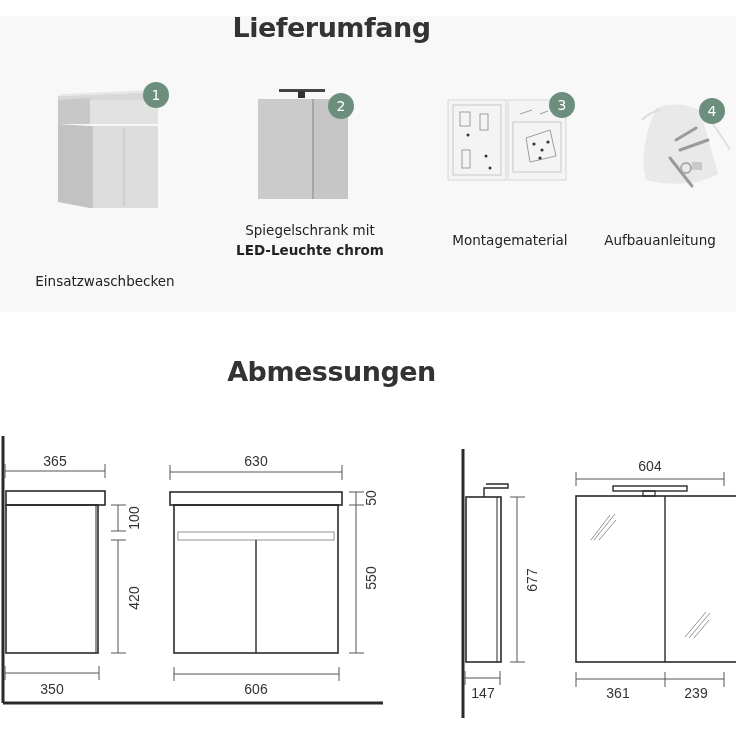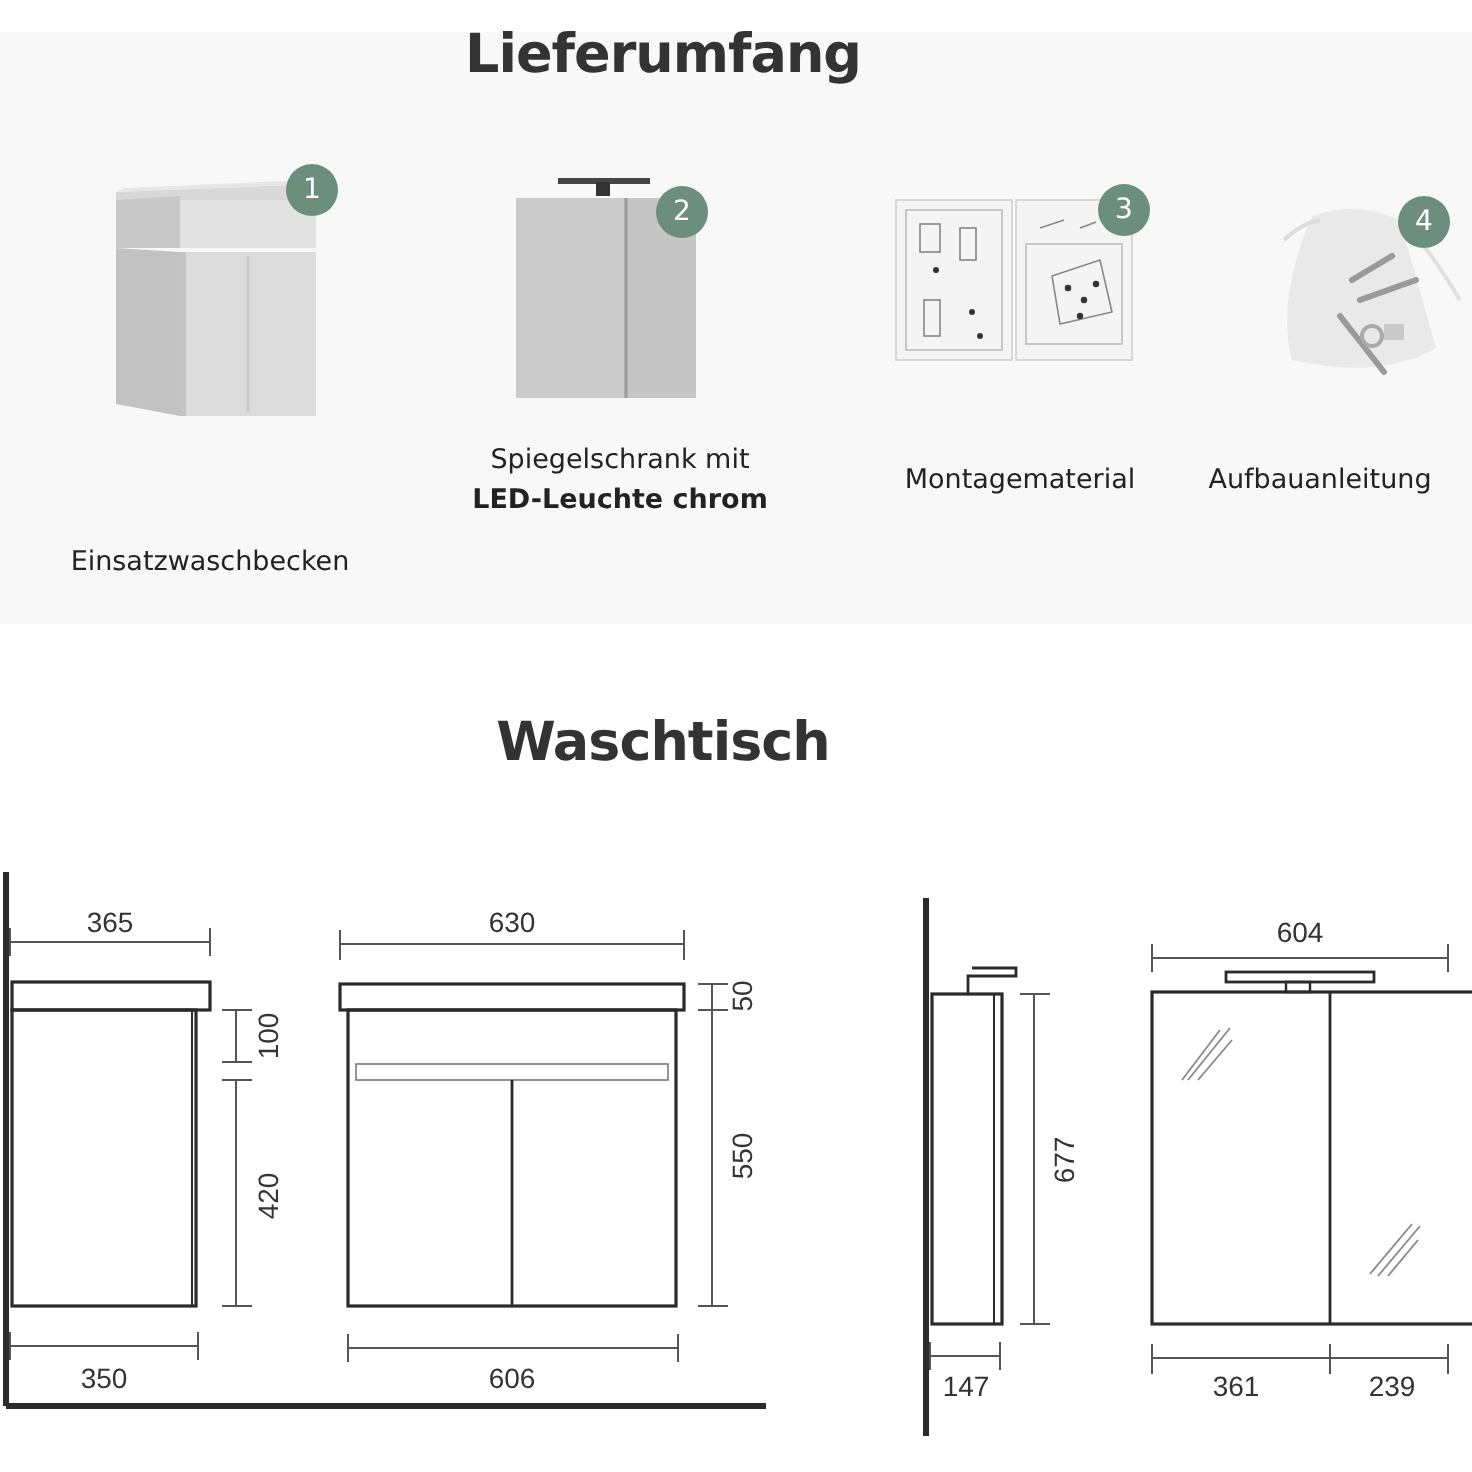--- a/index.html
+++ b/index.html
@@ -84,21 +84,21 @@
         <line x1="80" y1="70" x2="108" y2="60"></line>
       <line x1="70" y1="78" x2="92" y2="106"></line>
     </g>
     <circle cx="86" cy="88" r="5" fill="none" stroke="#aaa" stroke-width="2"></circle>
     <rect x="92" y="82" width="10" height="8" fill="#c9c9c9"></rect>
   </svg>
   <div class="badge" style="left:99px; top:18px;">4</div>
   <div class="item-label" style="top:150px; left:-8px;">Aufbauanleitung</div>
 </div>
 
-<div class="heading" style="top:356px;">Waschtisch</div>
+<div class="heading" style="top:356px;">Abmessungen</div>
 
 <svg class="drawing" width="736" height="316" viewBox="0 420 736 316">
   <g fill="none" stroke="#2a2a2a" stroke-width="2">
 
     <line x1="3" y1="436" x2="3" y2="703" stroke-width="3"></line>
     <line x1="3" y1="703" x2="383" y2="703" stroke-width="3"></line>
     <rect x="6" y="491" width="99" height="14" stroke-width="1.6"></rect>
     <rect x="6" y="505" width="92" height="148" stroke-width="1.6"></rect>
     <line x1="96" y1="505" x2="96" y2="653" stroke-width="1"></line>
 

